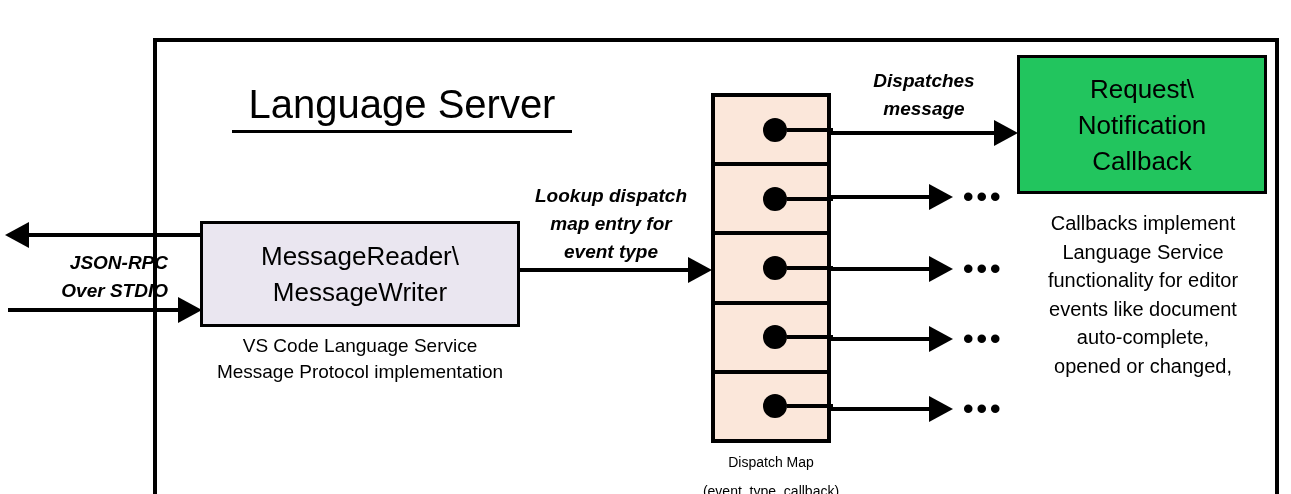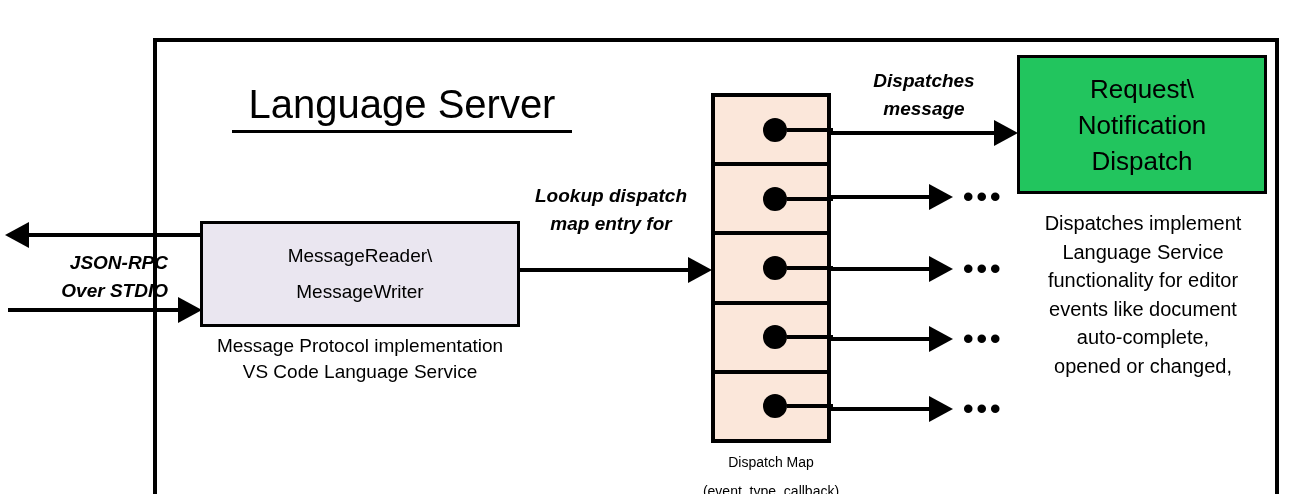--- a/index.html
+++ b/index.html
@@ -51,21 +51,21 @@
     width: 320px;
     height: 106px;
     background: #EAE6F0;
     border: 3px solid #000000;
     box-sizing: border-box;
     display: flex;
     align-items: center;
     justify-content: center;
   }
   #mrw-box .inner {
-    font-size: 19px;
+    font-size: 26px;
     line-height: 36px;
     text-align: center;
   }
   #mrw-caption {
     left: 185px;
     top: 306px;
     width: 350px;
     font-size: 19px;
     line-height: 26px;
     text-align: center;
@@ -229,29 +229,30 @@
     <div>Over STDIO</div>
   </div>
 
   <div class="abs" id="mrw-box">
     <div class="inner">
       <div>MessageReader\</div>
       <div>MessageWriter</div>
     </div>
   </div>
   <div class="abs" id="mrw-caption">
+    <div>VS Code Language Service</div>
     <div>Message Protocol implementation</div>
-    <div>VS Code Language Service</div>
   </div>
 
   <div class="abs hline" style="left:520px; top:241px; width:170px;"></div>
   <div class="abs arrow-right" style="left:688px; top:230px;"></div>
   <div class="abs" id="lookup-label">
     <div>Lookup dispatch</div>
     <div>map entry for</div>
+    <div>event type</div>
   </div>
 
   <div class="abs" id="dispatch-map">
     <div class="dm-cell">
       <div class="dm-dot"></div>
       <div class="dm-stub"></div>
     </div>
     <div class="dm-cell">
       <div class="dm-dot"></div>
       <div class="dm-stub"></div>
@@ -295,26 +296,26 @@
   <div class="abs ellipsis" style="left:963px; top:302px;">•••</div>
 
   <div class="abs hline" style="left:831px; top:380px; width:100px;"></div>
   <div class="abs arrow-right" style="left:929px; top:369px;"></div>
   <div class="abs ellipsis" style="left:963px; top:372px;">•••</div>
 
   <div class="abs" id="callback-box">
     <div class="inner">
       <div>Request\</div>
       <div>Notification</div>
-      <div>Dispatch</div>
+      <div>Callback</div>
     </div>
   </div>
 
   <div class="abs" id="callback-desc">
-    <div>Dispatches implement</div>
+    <div>Callbacks implement</div>
     <div>Language Service</div>
     <div>functionality for editor</div>
     <div>events like document</div>
     <div>auto-complete,</div>
     <div>opened or changed,</div>
   </div>
 
 </div>
 
 </body></html>

